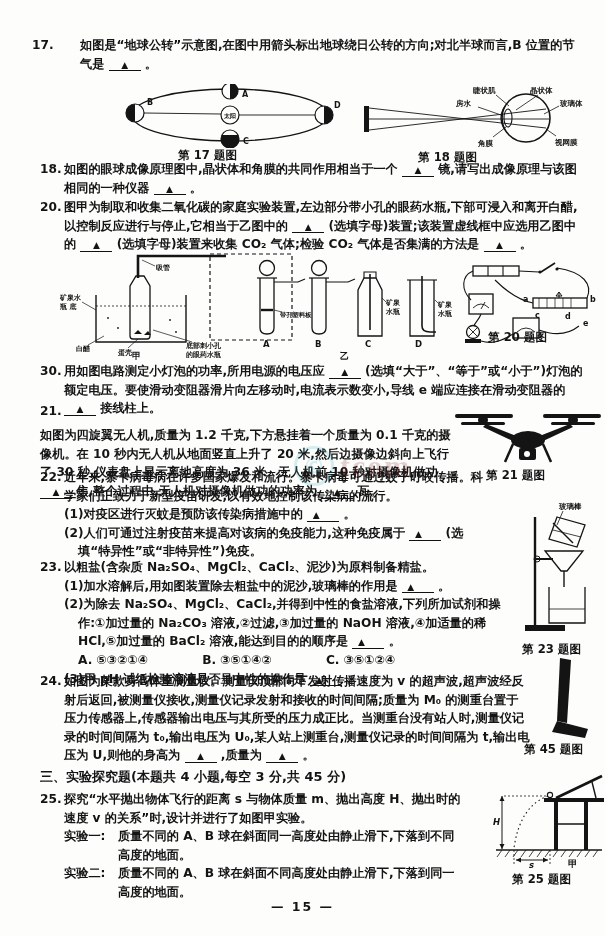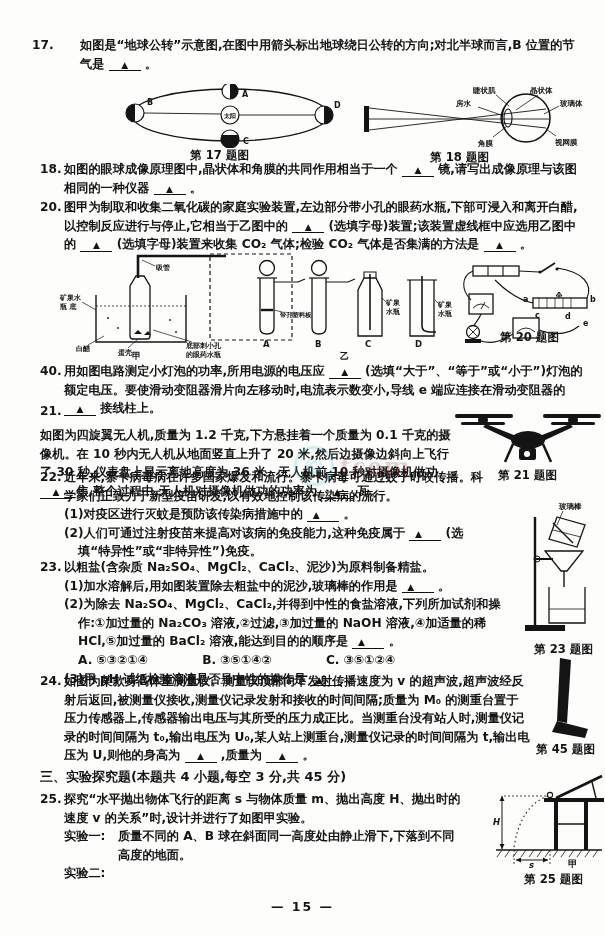--- a/index.html
+++ b/index.html
@@ -18,21 +18,21 @@
   .opts { display:flex; gap:54px; padding-left:14px; }
   .exp { display:flex; }
   .exp-label { flex:0 0 54px; }
   .exp-text { flex:1; }
   .blank {
     display:inline-block; border-bottom:1.6px solid #111;
     min-width:32px; text-align:center; font-size:9px; line-height:1.1;
     vertical-align:baseline; padding:0 2px;
   }
   .fig { position:absolute; }
-  .fig-caption { position:absolute; font-size:11.6px; font-weight:700; white-space:nowrap;margin-left:12px; }
+  .fig-caption { position:absolute; font-size:11.6px; font-weight:700; white-space:nowrap; }
   svg { display:block; }
   svg text { font-family:"DejaVu Sans","Liberation Sans",sans-serif; font-weight:700; fill:#141414; }
   .sec-title { position:absolute; font-size:13px; font-weight:800; }
   .page-num { position:absolute; left:0; width:605px; text-align:center; font-size:12.5px; letter-spacing:2px; }
   .watermark {
     position:absolute; left:294px; top:446px; display:flex; align-items:center;
     opacity:0.20; pointer-events:none;
   }
   .wm-ring {
     width:40px; height:40px; border:3px solid #35b2c4; border-radius:50%;
@@ -215,21 +215,21 @@
       <text x="68" y="46" font-size="8">a</text>
       <text x="135" y="46" font-size="8">b</text>
       <text x="80" y="62" font-size="8">c</text>
       <text x="110" y="63" font-size="8">d</text>
       <text x="128" y="70" font-size="8">e</text>
     </svg>
   </div>
   <div class="fig-caption" style="left:488px; top:328px;">第 20 题图</div>
 
   <div class="q" style="left:40px; top:362px; width:550px;">
-    <span class="q-num">40.</span>
+    <span class="q-num">30.</span>
     <div class="q-body">
         <p>用如图电路测定小灯泡的功率,所用电源的电压应 <span class="blank">▲</span> (选填“大于”、“等于”或“小于”)灯泡的额定电压。要使滑动变阻器滑片向左移动时,电流表示数变小,导线 e 端应连接在滑动变阻器的 <span class="blank">▲</span> 接线柱上。</p>
       </div>
   </div>
 
   <div class="q" style="left:40px; top:402px; width:412px;flex-direction:column;">
     <span class="q-num">21.</span>
     <div class="q-body">
         <p>如图为四旋翼无人机,质量为 1.2 千克,下方悬挂着一个质量为 0.1 千克的摄像机。在 10 秒内无人机从地面竖直上升了 20 米,然后边摄像边斜向上飞行了 30 秒,仪表盘上显示离地高度为 36 米。无人机前 10 秒对摄像机做功 <span class="blank">▲</span> 焦,整个过程中,无人机对摄像机做功的功率为 <span class="blank">▲</span> 瓦。</p>
       </div>
@@ -317,20 +317,21 @@
   <div class="q" style="left:40px; top:790px; width:422px;">
     <span class="q-num">25.</span>
     <div class="q-body">
       <p>探究“水平抛出物体飞行的距离 s 与物体质量 m、抛出高度 H、抛出时的速度 v 的关系”时,设计并进行了如图甲实验。</p>
       <div class="exp">
         <span class="exp-label">实验一:</span>
         <span class="exp-text">质量不同的 A、B 球在斜面同一高度处由静止滑下,下落到不同高度的地面。</span>
       </div>
       <div class="exp">
         <span class="exp-label">实验二:</span>
+        <span class="exp-text">质量不同的 A、B 球在斜面不同高度处由静止滑下,下落到同一高度的地面。</span>
       </div>
     </div>
   </div>
 
   <div class="fig" style="left:492px; top:772px;">
     <svg width="113" height="96" viewBox="0 0 113 96">
       <line x1="4" y1="78" x2="110" y2="78" stroke="#141414" stroke-width="1.6"></line>
       <g stroke="#141414" stroke-width="0.8">
         <line x1="10" y1="78" x2="5" y2="85"></line>
           <line x1="18" y1="78" x2="13" y2="85"></line>

